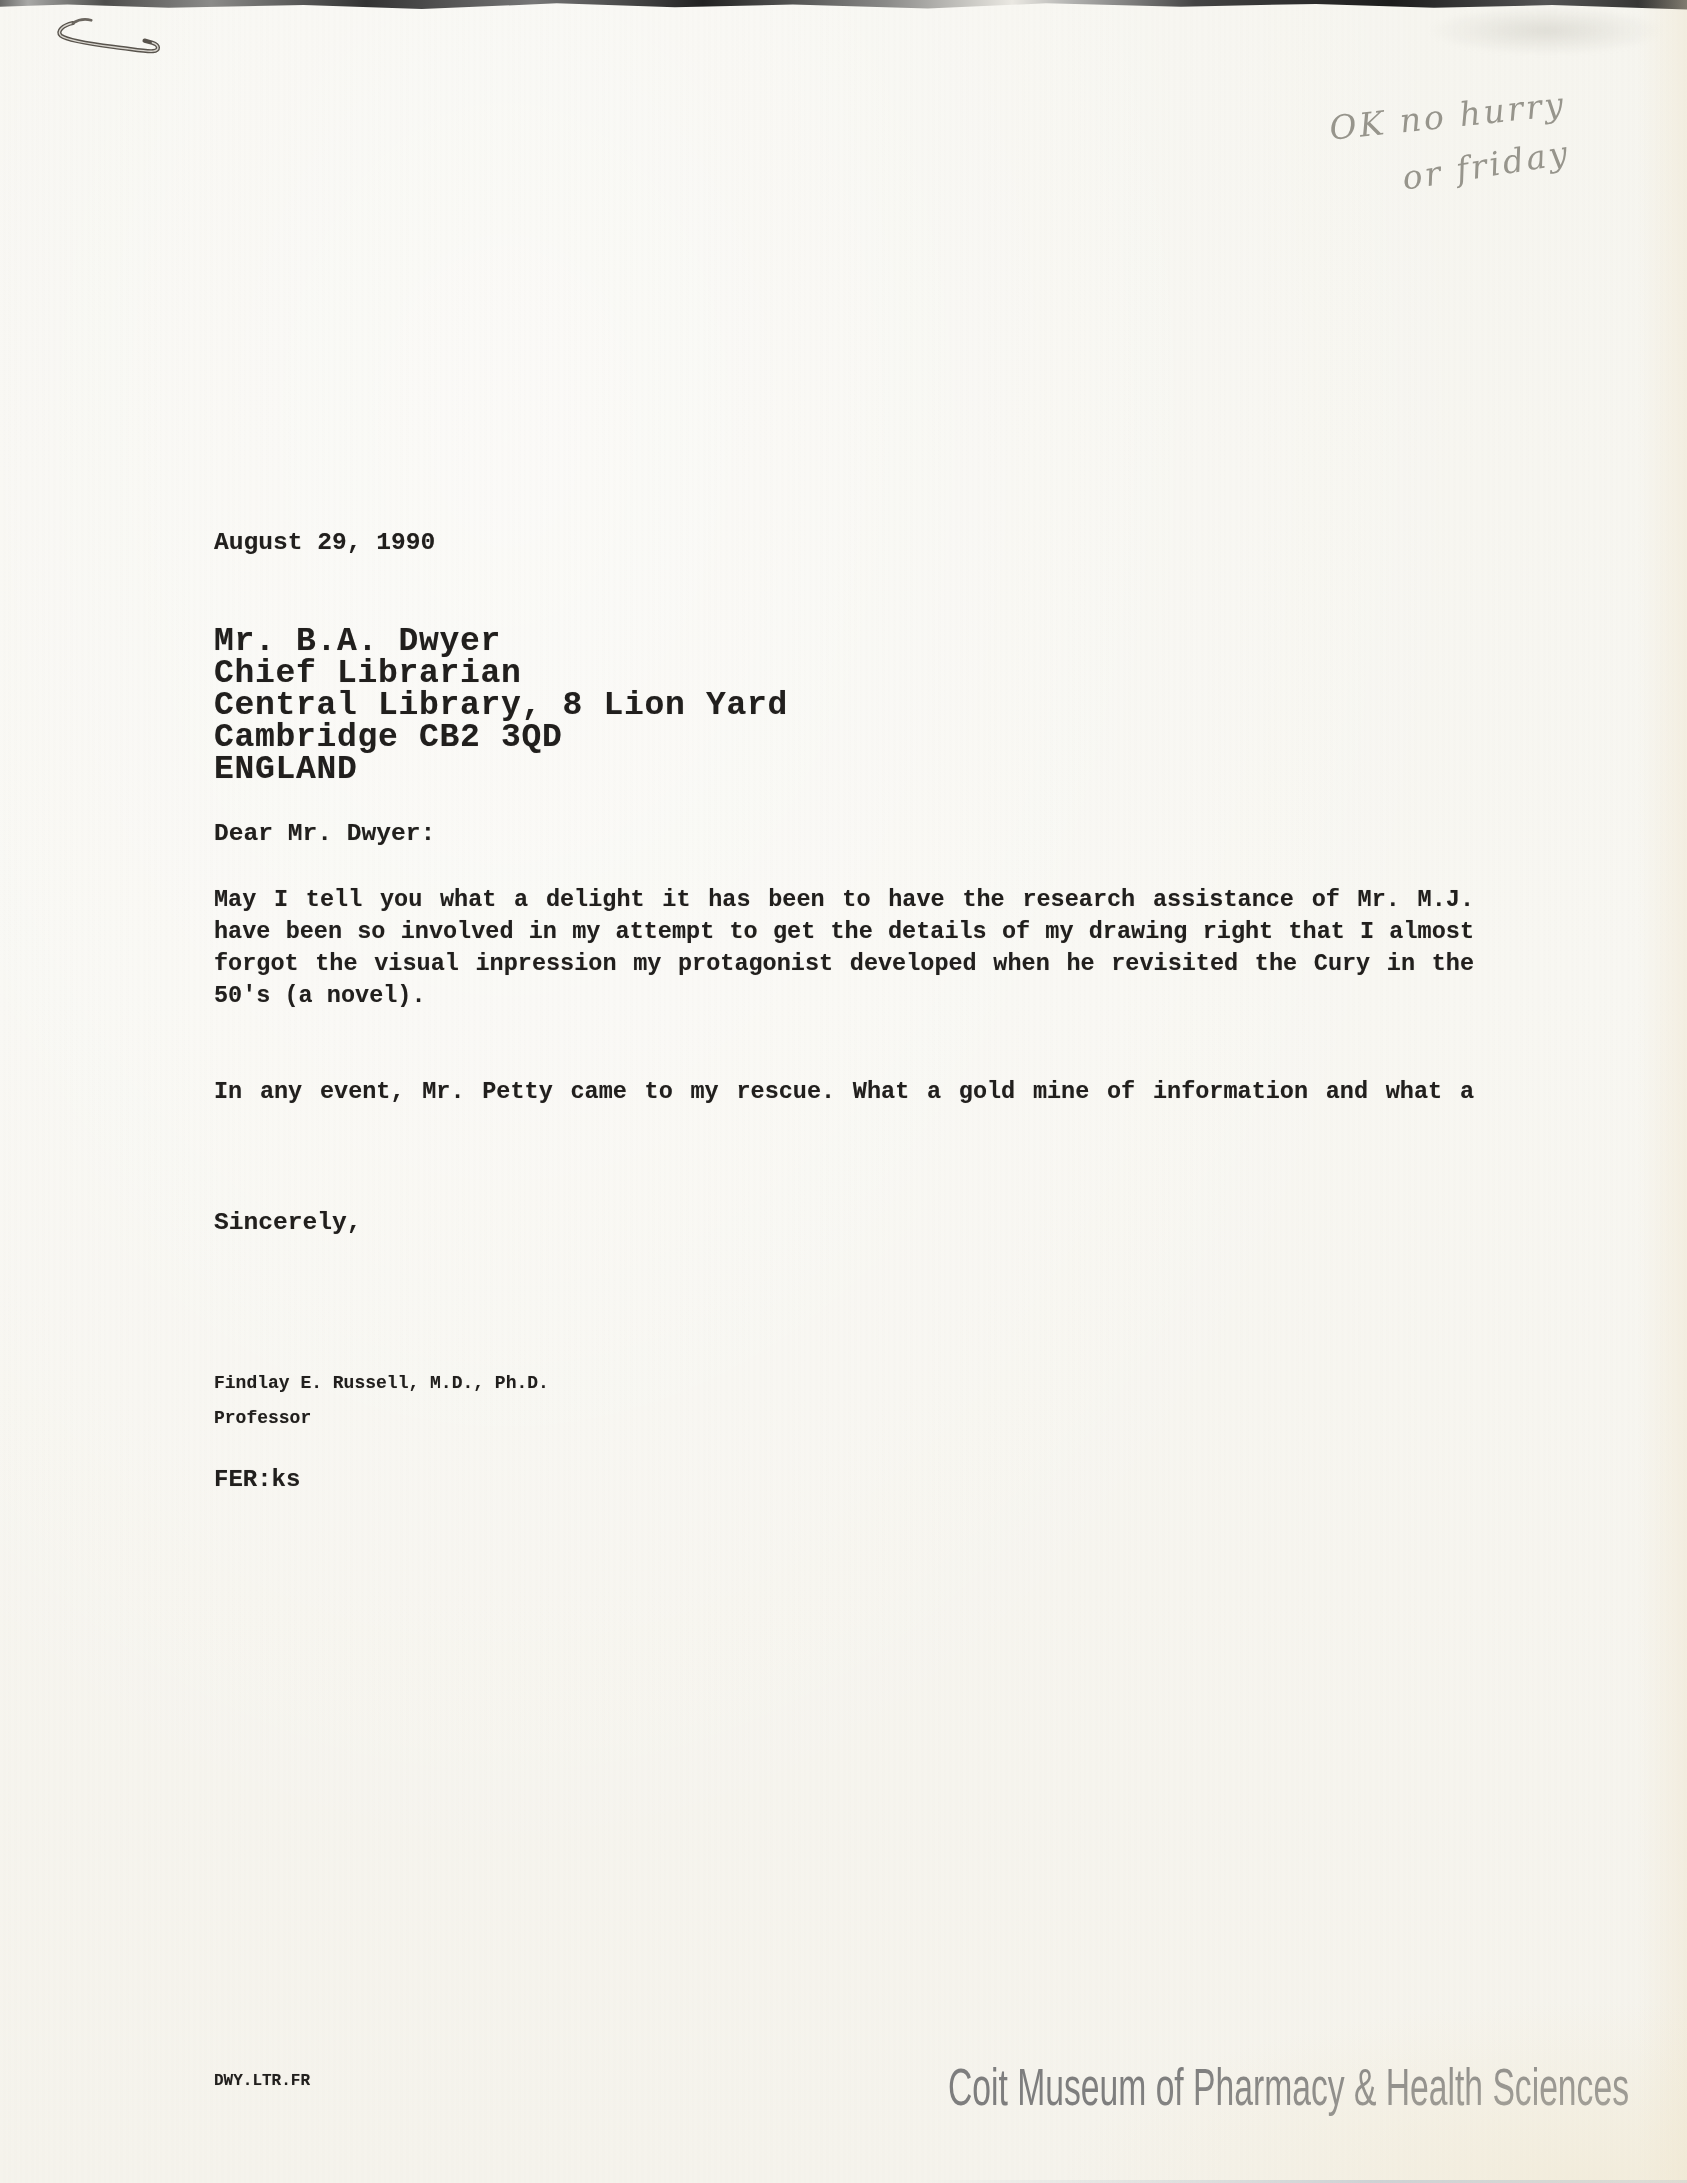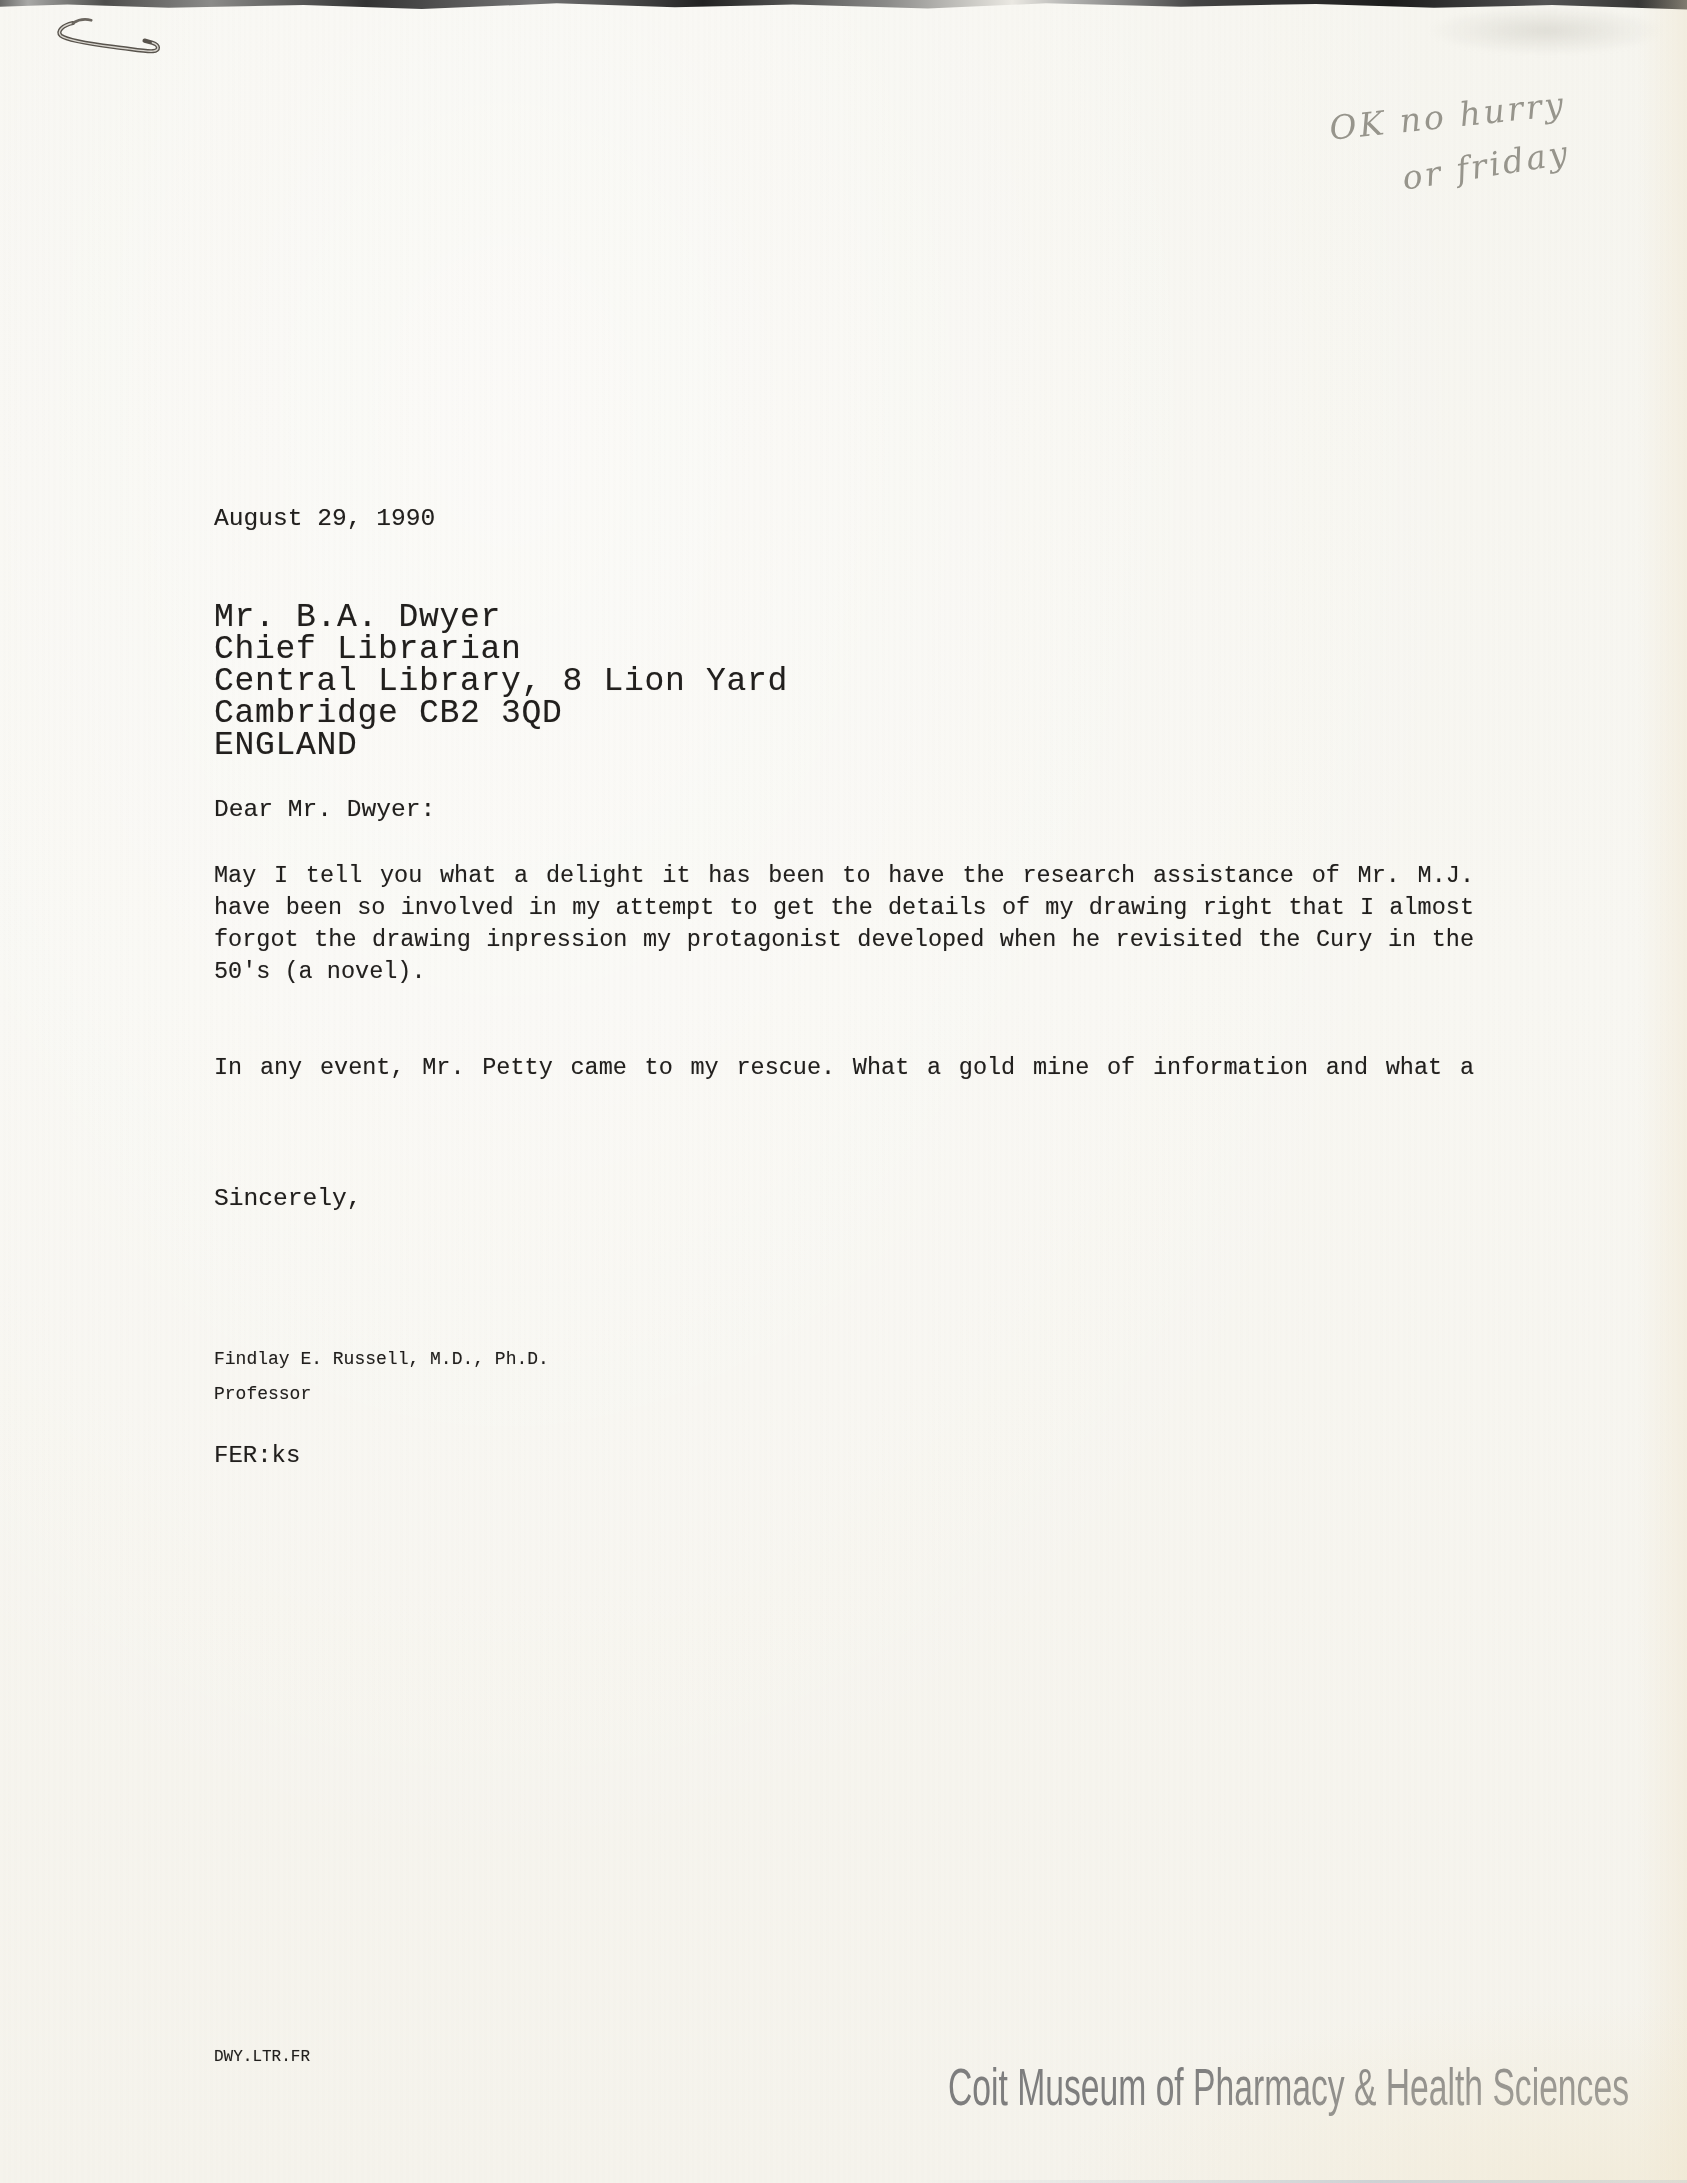--- a/index.html
+++ b/index.html
@@ -40,21 +40,21 @@
   .staple { position:absolute; left:49px; top:12.7px; width:123px; height:44px; }
 
   .pencil-note {
     position:absolute; left:1327px; top:103px; width:337px;
     transform: rotate(-6deg); transform-origin: 0 0;
     color:#8d8b82; font-family:"DejaVu Serif", serif; font-style:italic;
     font-size:33px; letter-spacing:2.8px; line-height:1.6; opacity:.9;
   }
   .pencil-line2 { margin-left:67px; display:inline-block; transform: rotate(-3deg); }
 
-  .typed { position:absolute; left:214px; font-weight:normal; text-shadow: 0 0 0.7px rgba(32,30,28,0.35); }
+  .typed { position:absolute; left:214px; font-weight:bold; text-shadow: 0 0 0.7px rgba(32,30,28,0.35); margin-top: 24px; }
   .t-date       { top:503px;  font-size:24.6px; line-height:32px; }
   .t-address    { top:602px;  font-size:33px; line-height:32px; letter-spacing:0.7px; }
   .t-salutation { top:794px; font-size:24.6px; line-height:32px;text-align:center; }
   .t-para1      { top:860px; width:1260px; font-size:23.5px; line-height:32px; }
   .t-para2      { top:1052px; width:1260px; font-size:23.5px; line-height:32px; }
   .t-closing    { top:1183px; font-size:24.6px; line-height:32px; }
   .t-signature  { top:1342px; font-size:18px; line-height:35px; }
   .t-initials   { top:1440px; font-size:24px; line-height:32px; }
   .t-docref     { top:2041px; font-size:16px; line-height:32px; }
 
@@ -99,21 +99,21 @@
       <div class="addr-line">Central Library, 8 Lion Yard</div>
       <div class="addr-line">Cambridge CB2 3QD</div>
       <div class="addr-line last-line">ENGLAND</div>
     </div>
 
   <div class="typed t-salutation">Dear Mr. Dwyer:</div>
 
   <div class="typed t-para1">
       <div class="pline">May I tell you what a delight it has been to have the research assistance of Mr. M.J.</div>
       <div class="pline">have been so involved in my attempt to get the details of my drawing right that I almost</div>
-      <div class="pline">forgot the drawing inpression my protagonist developed when he revisited the Cury in the</div>
+      <div class="pline">forgot the visual inpression my protagonist developed when he revisited the Cury in the</div>
       <div class="pline last-line">50's (a novel).</div>
     </div>
 
   <div class="typed t-para2">
       <div class="pline">In any event, Mr. Petty came to my rescue.  What a gold mine of information and what a</div>
     </div>
 
   <div class="typed t-closing">Sincerely,</div>
 
   <div class="typed t-signature">

